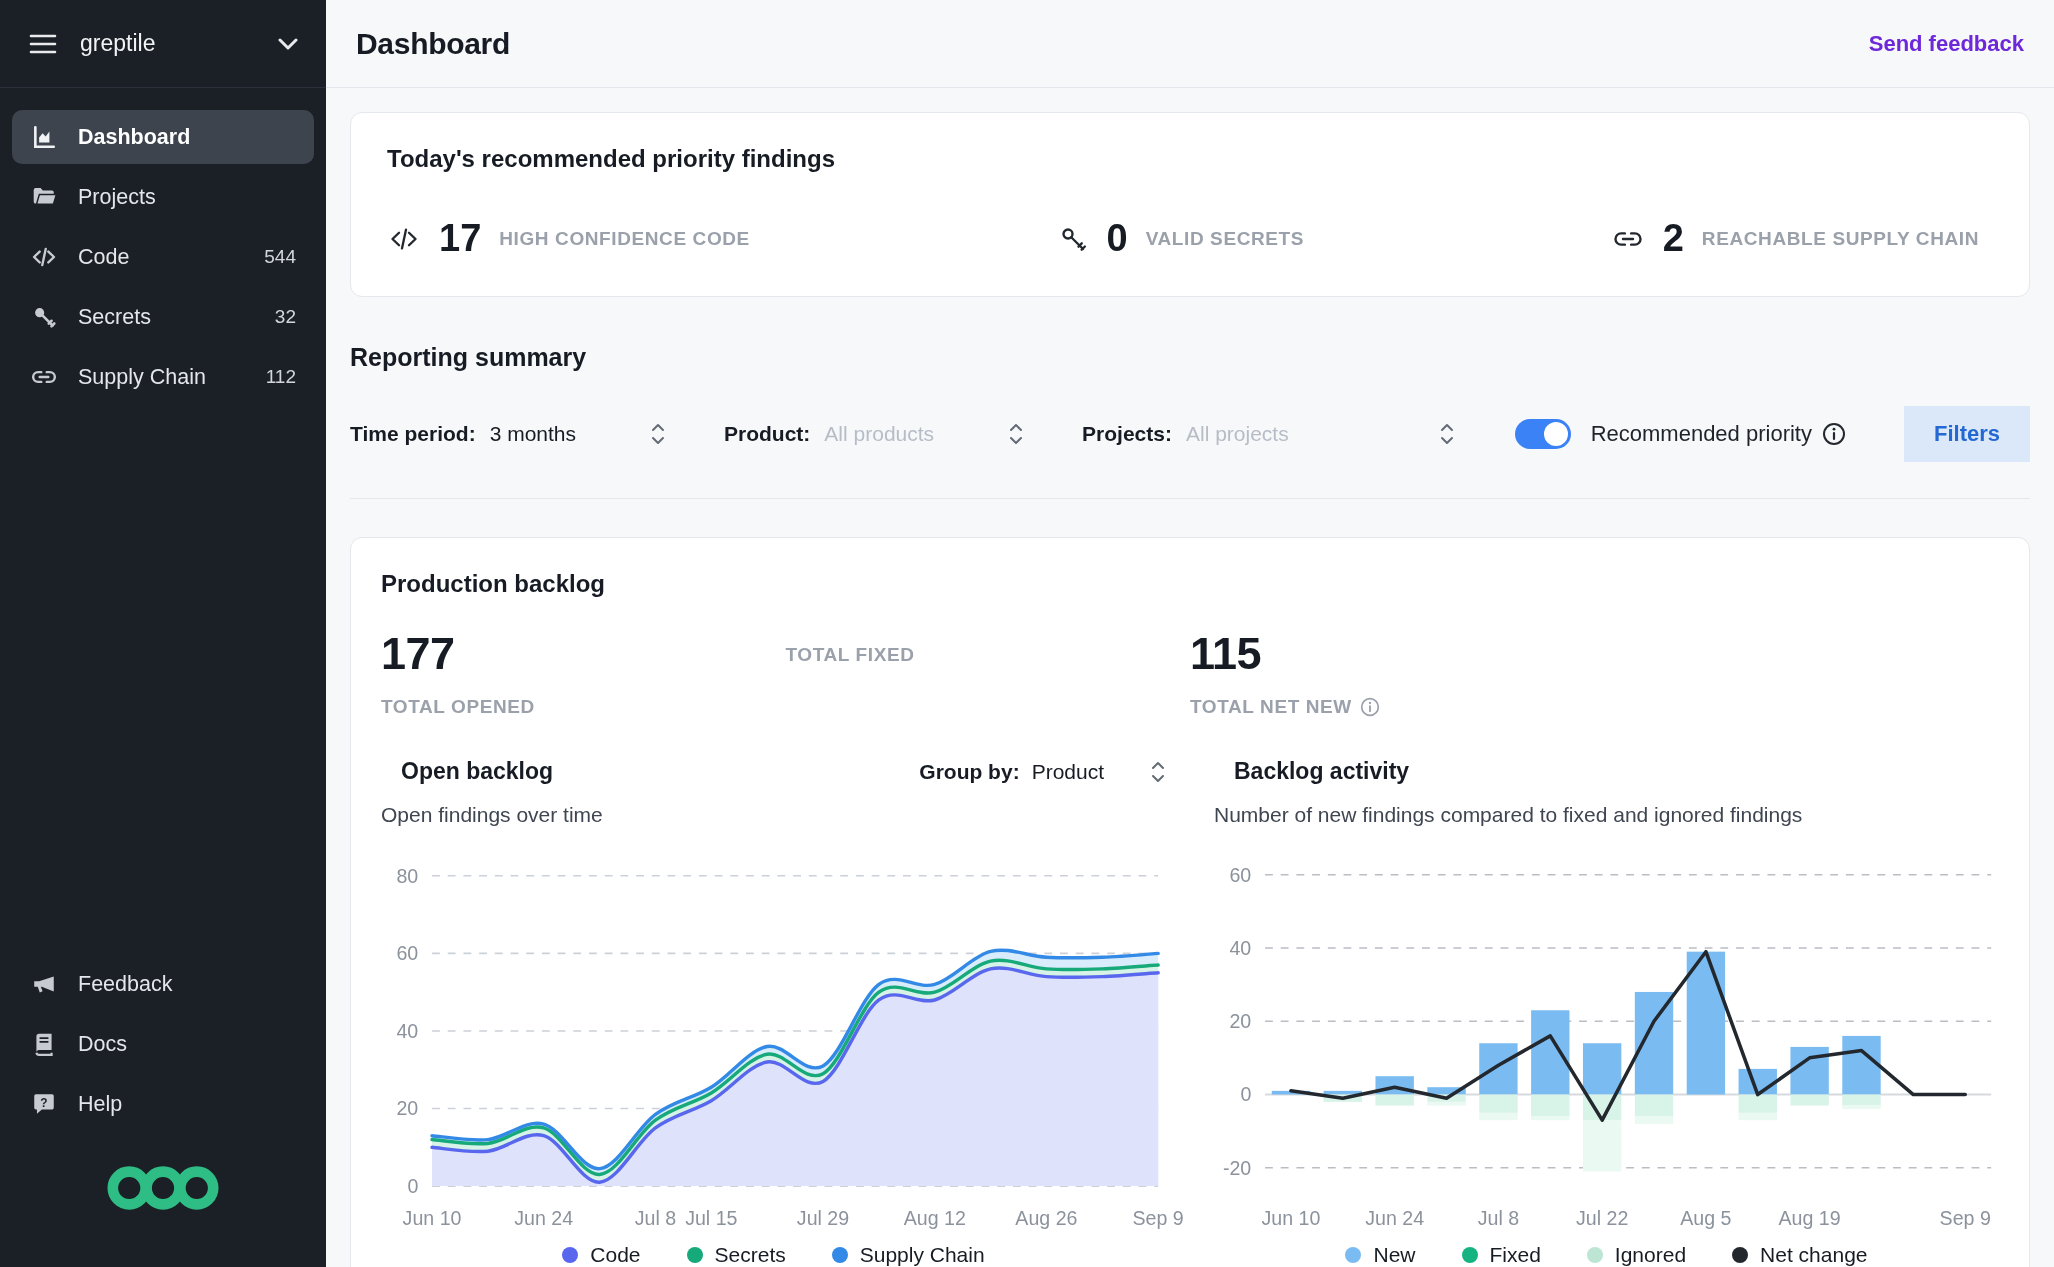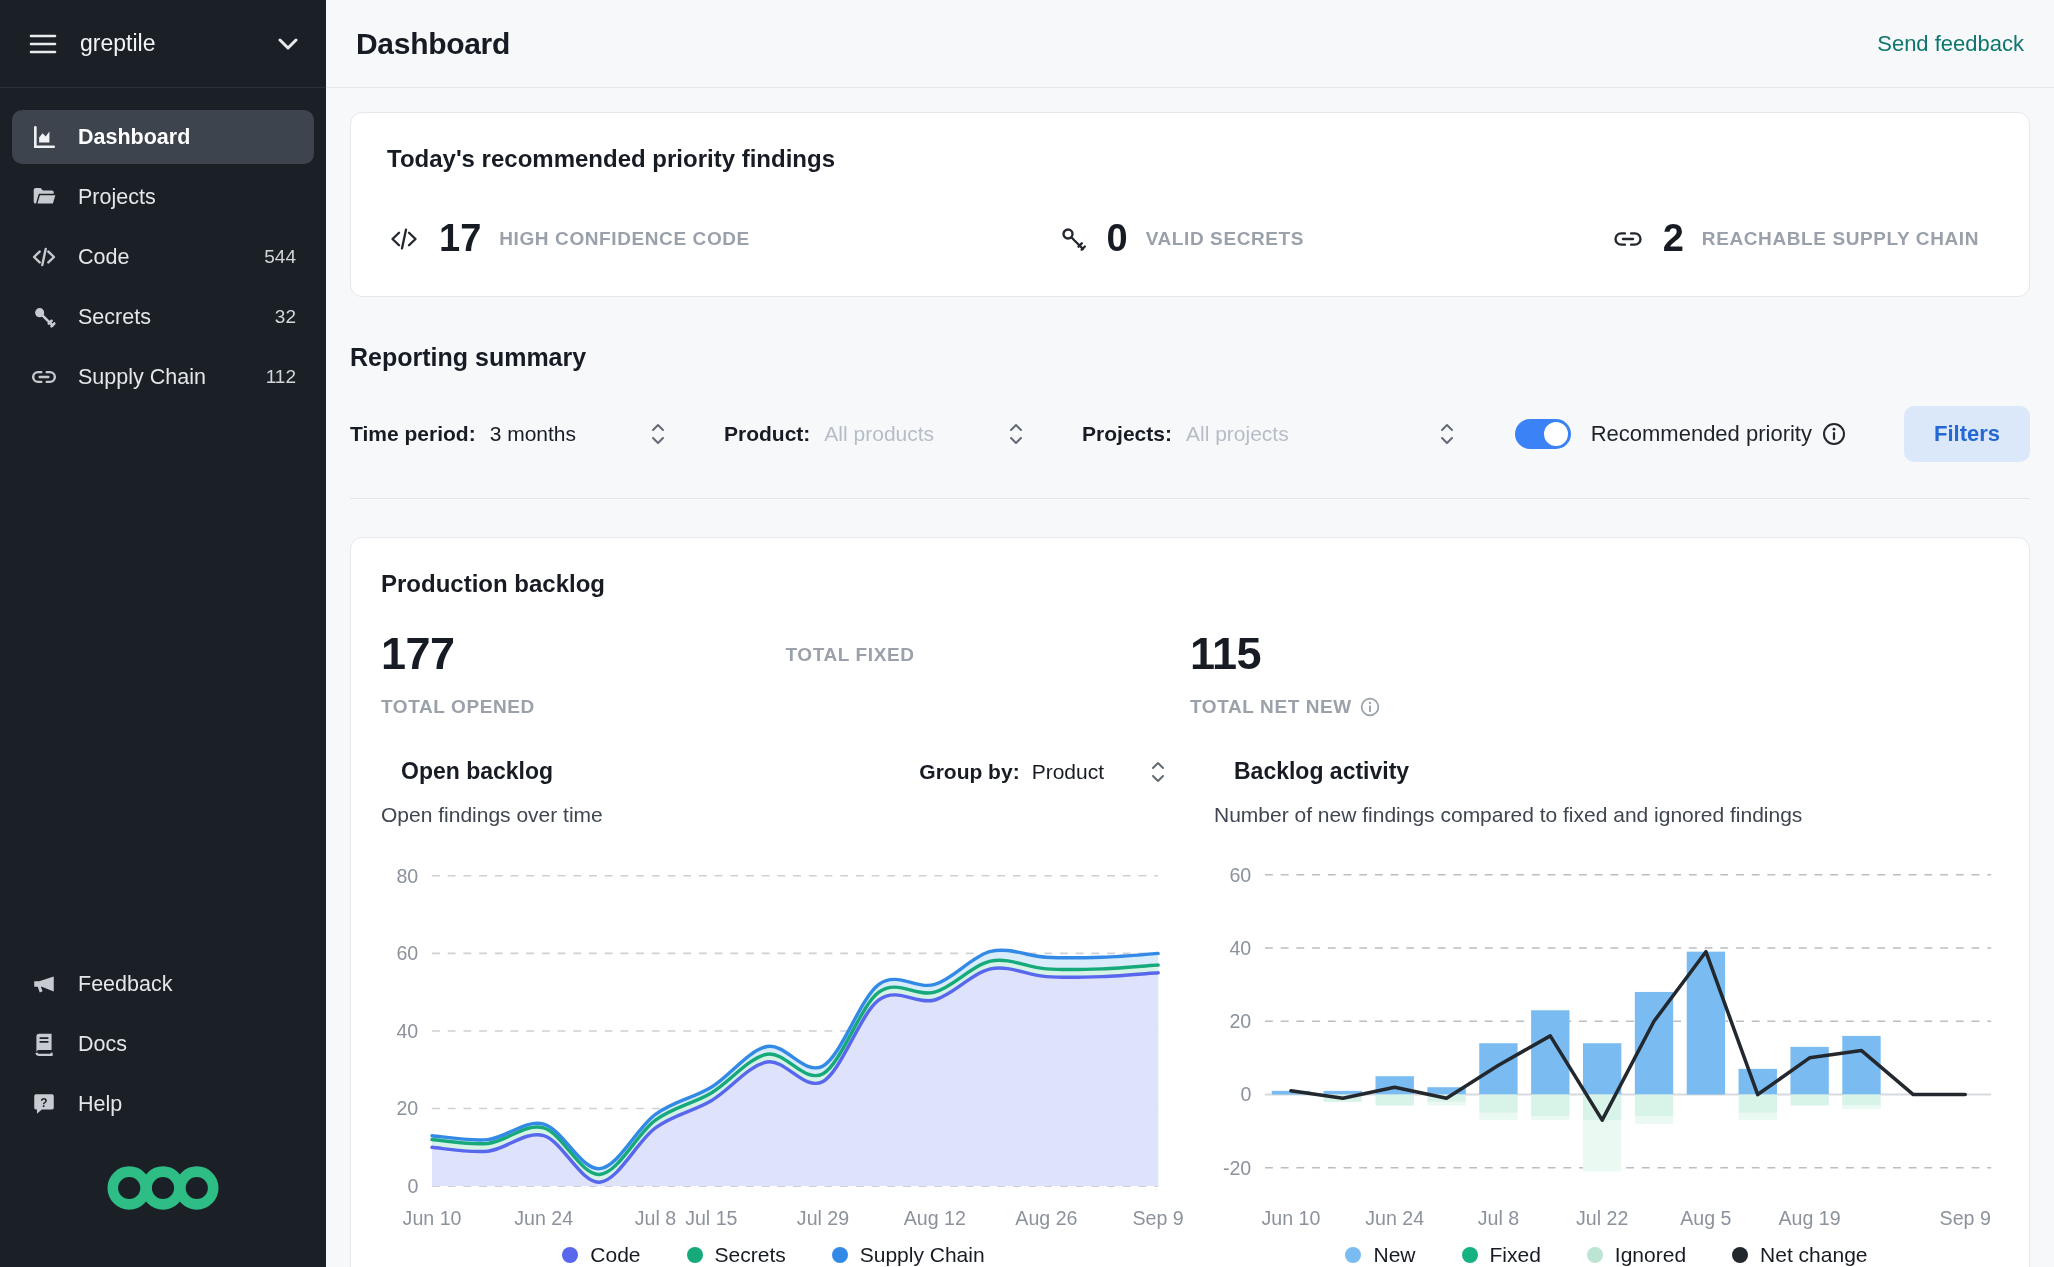--- a/index.html
+++ b/index.html
@@ -44,21 +44,21 @@
   .sb-logo { display: flex; justify-content: center; padding: 26px 0 44px 0; }
 
   
   .main { flex: 1; min-width: 0; display: flex; flex-direction: column; }
   .topbar {
     height: 88px; flex-shrink: 0;
     display: flex; align-items: center; justify-content: space-between;
     padding: 0 30px; border-bottom: 1px solid #e3e6ea;
   }
   .page-title { font-size: 30px; font-weight: 700; letter-spacing: -0.3px; }
-  .send-feedback { font-size: 22px; font-weight: 400; color: #0f766e; cursor: pointer; }
+  .send-feedback { font-size: 22px; font-weight: 700; color: #6d28d9; cursor: pointer; }
 
   .content { flex: 1; padding: 0 24px; overflow: hidden; }
 
   .card {
     background: #ffffff;
     border: 1px solid #e4e7ec;
     border-radius: 12px;
   }
   .priority-card { margin-top: 24px; padding: 32px 36px 36px 36px; }
   .card-title { font-size: 24px; font-weight: 700; }
@@ -88,21 +88,21 @@
     background: #3b82f6; position: relative; cursor: pointer; flex-shrink: 0;
   }
   .toggle .knob {
     position: absolute; top: 3px; right: 3px;
     width: 24px; height: 24px; border-radius: 50%; background: #ffffff;
   }
   .toggle-label { font-size: 22px; color: #1f242b; display: flex; align-items: center; gap: 10px; }
   .filters-btn {
     margin-left: 38px; padding: 15px 30px; border: none; cursor: pointer;
     background: #dbe8f9; color: #2468d3;
-    font-size: 22px; font-weight: 700; border-radius: 10px;
+    font-size: 22px; font-weight: 700; border-radius: 0;
     font-family: inherit;
   }
 
   
   .backlog-card { margin-top: 38px; padding: 32px 30px; }
   .bl-stats { display: grid; grid-template-columns: repeat(4, 1fr); margin-top: 30px; }
   .bl-value { font-size: 45px; font-weight: 700; letter-spacing: -0.5px; }
   .bl-stat .stat-label { margin-top: 16px; }
   .charts { display: grid; grid-template-columns: 1fr 1fr; gap: 48px; margin-top: 40px; }
   .chart-head { display: flex; align-items: center; justify-content: space-between; margin-left: 20px; }

